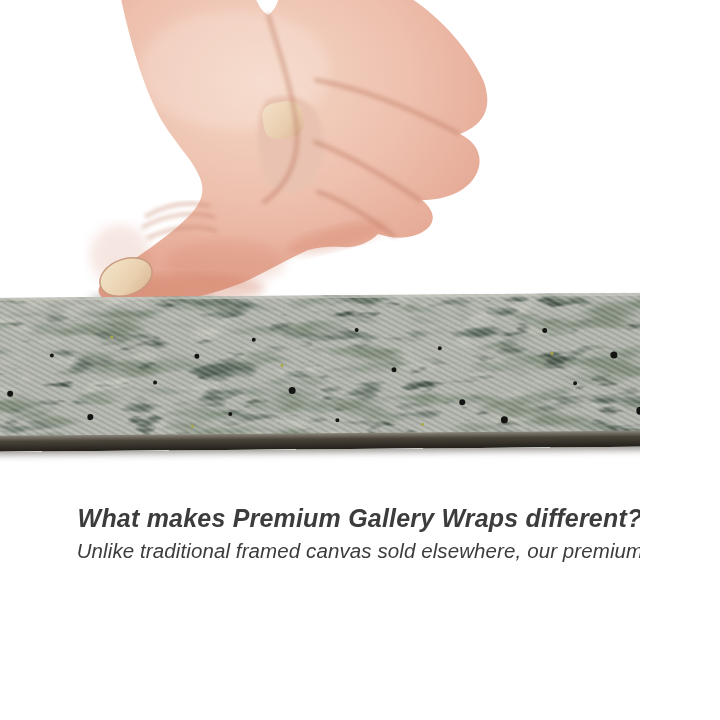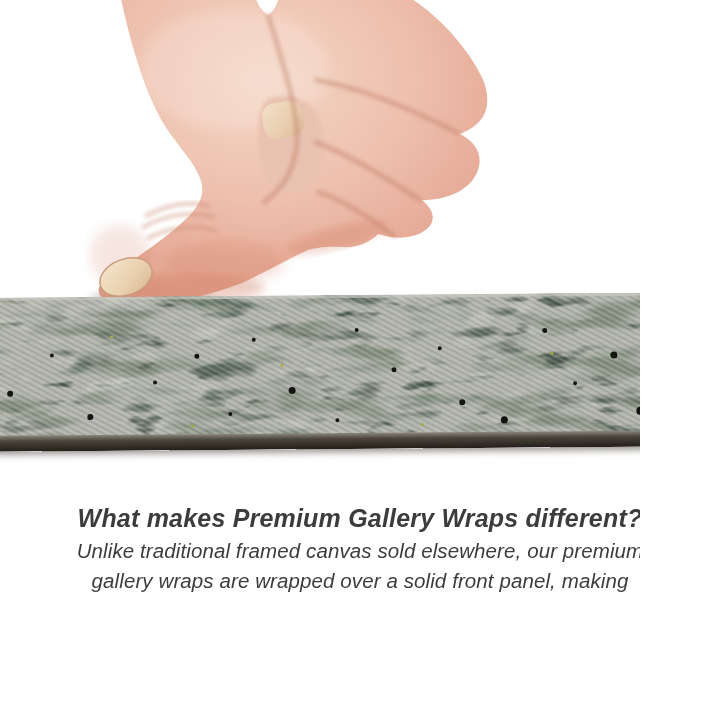--- a/index.html
+++ b/index.html
@@ -194,16 +194,15 @@
       </g>
 
       <rect x="0" y="0" width="736" height="3" fill="#c9cbc2" opacity="0.7"></rect>
       <rect x="0" y="138" width="736" height="16" fill="url(#edgeGrad)"></rect>
     </svg>
   </div>
 
   <div class="info">
     <div class="heading">What makes Premium Gallery Wraps different?</div>
     <div class="line">Unlike traditional framed canvas sold elsewhere, our premium</div>
-    <div class="line">gallery wraps are wrapped over a solid front panel, making</div>
   </div>
 
 </div>
 
 </body></html>

